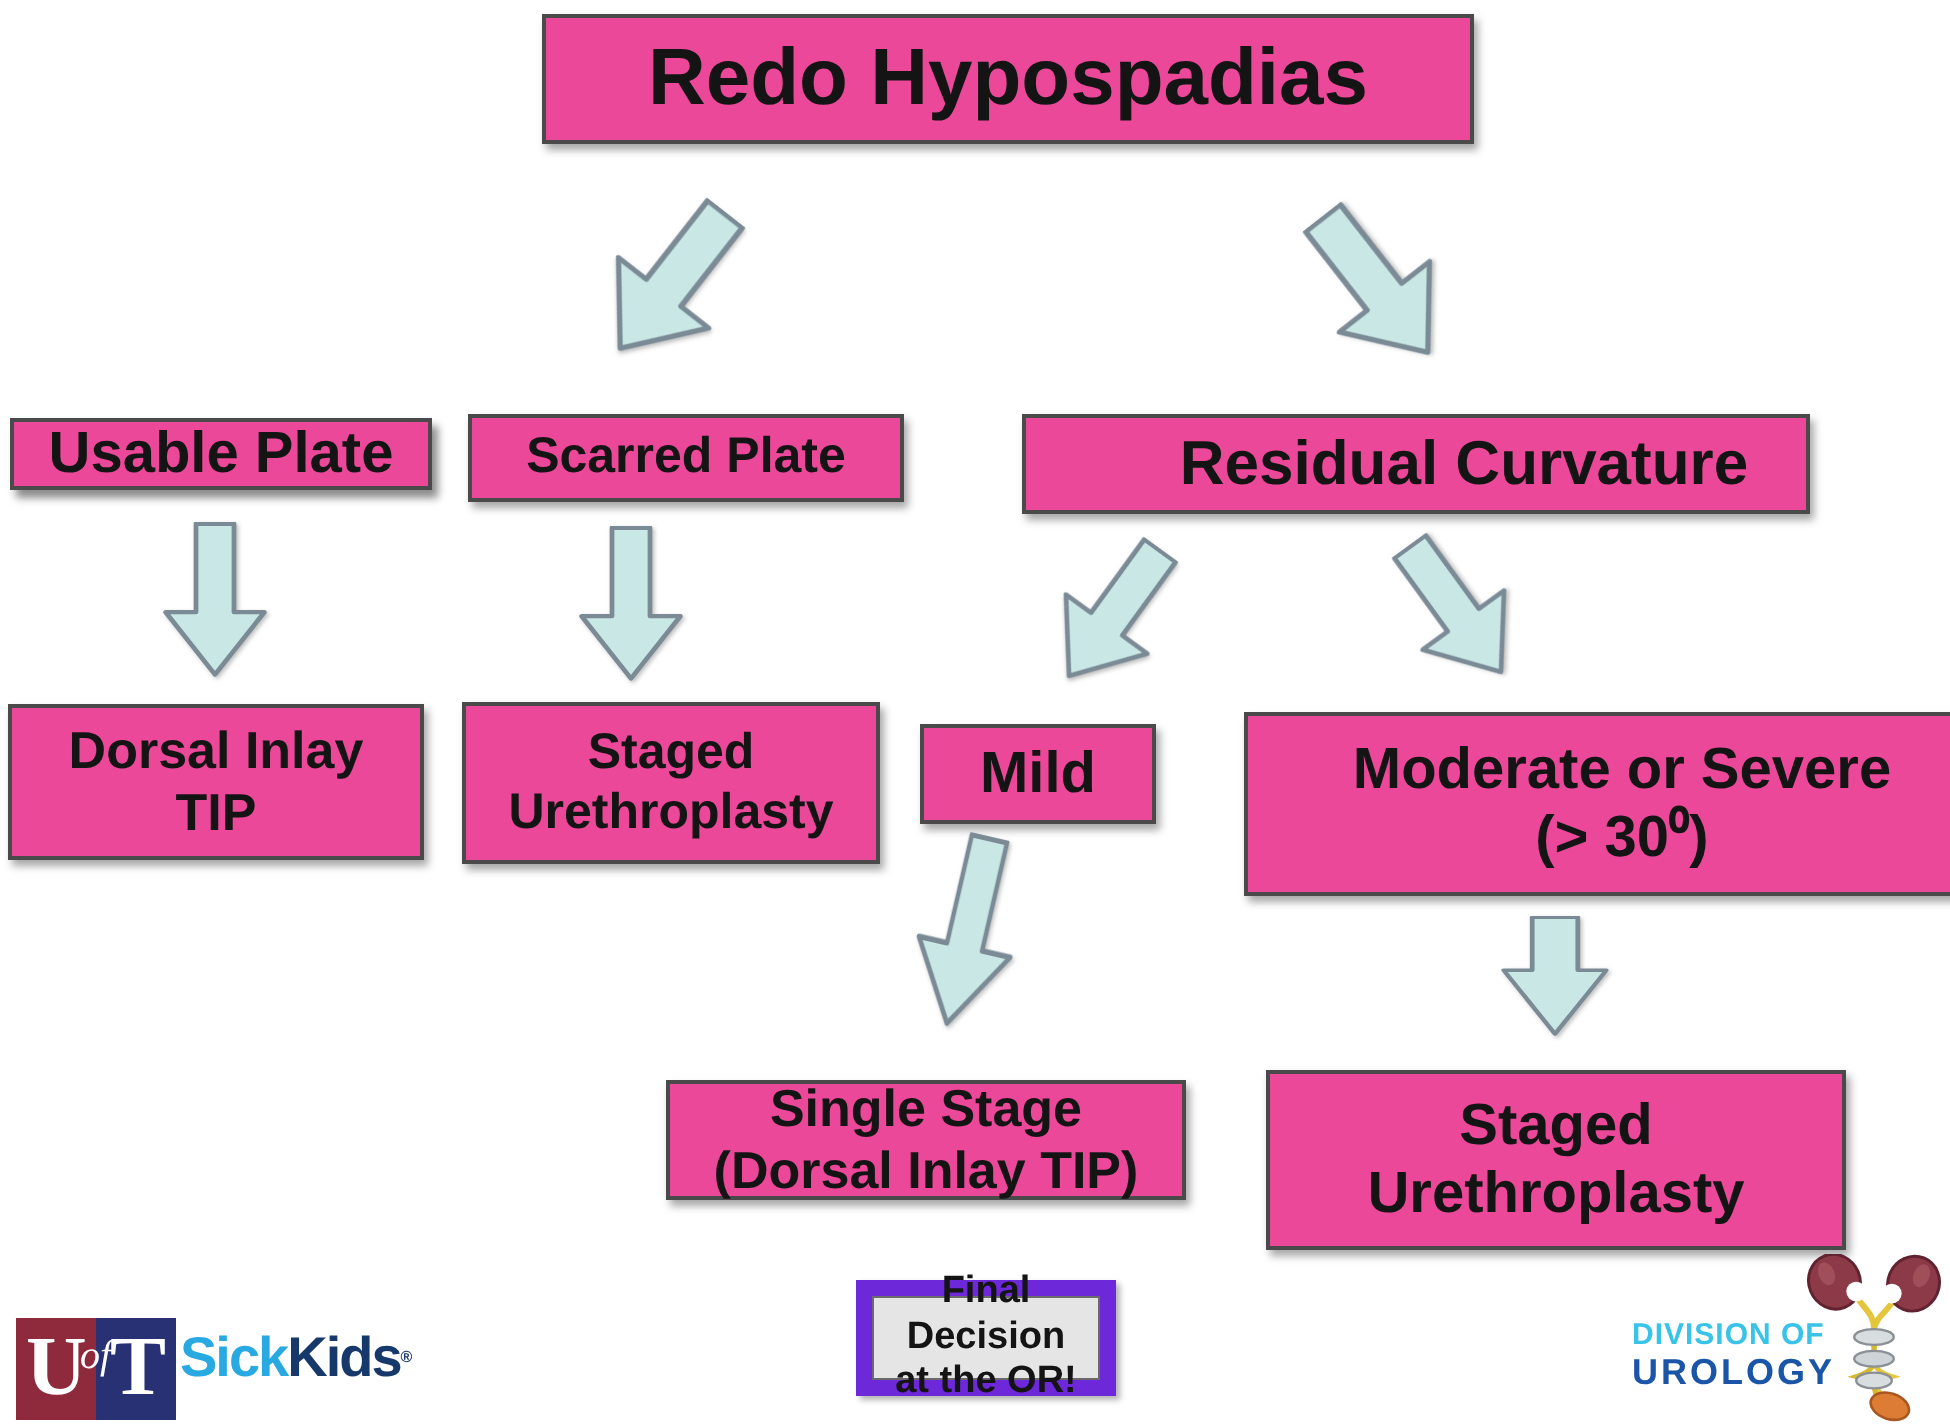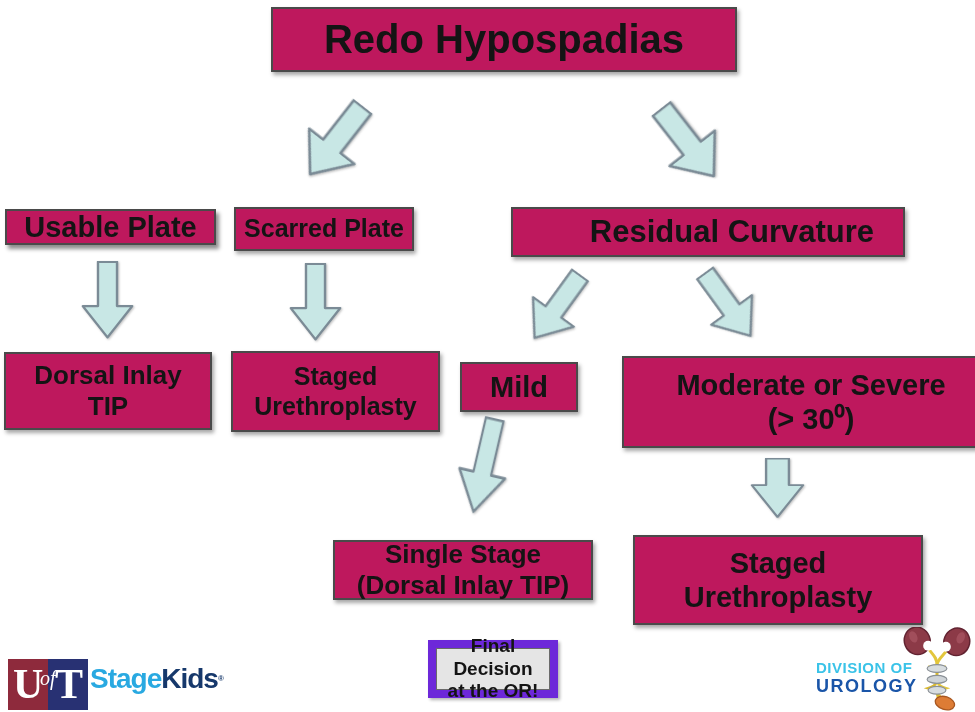--- a/index.html
+++ b/index.html
@@ -2,29 +2,29 @@
 <html><head>
 <meta charset="utf-8">
 <style>
   html,body { margin:0; padding:0; background:#ffffff; }
   .stage {
     position:relative; width:975px; height:712px; background:#ffffff;
     overflow:hidden; font-family:"Liberation Sans", sans-serif;
   }
   .box {
     position:absolute; box-sizing:border-box;
-    background:#be185d; border:2px solid #4a4a4a;
+    background:#ec4899; border:2px solid #4a4a4a;
     display:flex; align-items:center; justify-content:center;
     text-align:center; font-weight:bold; color:#141414;
     white-space:pre-line; line-height:1.18;
     box-shadow:2px 3px 4px rgba(0,0,0,0.35);
   }
   .n-title  { left:271px; top:7px;   width:466px; height:65px; font-size:40px; }
   .n-usable { left:5px;   top:209px; width:211px; height:36px; font-size:29px; box-shadow:3px 4px 4px rgba(0,0,0,0.45); }
-  .n-scarred{ left:234px; top:207px; width:180px; height:44px; font-size:25px; }
+  .n-scarred{ left:234px; top:207px; width:218px; height:44px; font-size:25px; }
   .n-resid  { left:511px; top:207px; width:394px; height:50px; font-size:31px;padding-left:48px; }
   .n-dorsal { left:4px;   top:352px; width:208px; height:78px; font-size:26px; }
   .n-stgl   { left:231px; top:351px; width:209px; height:81px; font-size:25px; }
   .n-mild   { left:460px; top:362px; width:118px; height:50px; font-size:29px; }
   .n-mod    { left:622px; top:356px; width:378px; height:92px; font-size:29px; }
   .n-single { left:333px; top:540px; width:260px; height:60px; font-size:26px; }
   .n-stgr   { left:633px; top:535px; width:290px; height:90px; font-size:29px; }
   .n-final  {
     left:428px; top:640px; width:130px; height:58px; font-size:19px;
     background:#e5e5e5; border:8px solid #6d28d9;
@@ -109,21 +109,21 @@
 
   <div class="uoft">
     <div class="uoft-half uoft-left"></div>
     <div class="uoft-half uoft-right"></div>
     <span class="uoft-letter uoft-u">U</span>
     <span class="uoft-letter uoft-of">of</span>
     <span class="uoft-letter uoft-t">T</span>
   </div>
 
   <div class="sickkids">
-    <span class="sick">Stage</span><span class="kids">Kids</span><span class="sk-mark">®</span>
+    <span class="sick">Sick</span><span class="kids">Kids</span><span class="sk-mark">®</span>
   </div>
 
   <div class="urology">
     <div class="uro-line1">DIVISION OF</div>
     <div class="uro-line2">UROLOGY</div>
   </div>
 
   <svg class="kidneys" viewBox="0 0 72 85">
 
     <path d="M26,20 C31,28 36,30 36,38" fill="none" stroke="#e3c63c" stroke-width="3"></path>

